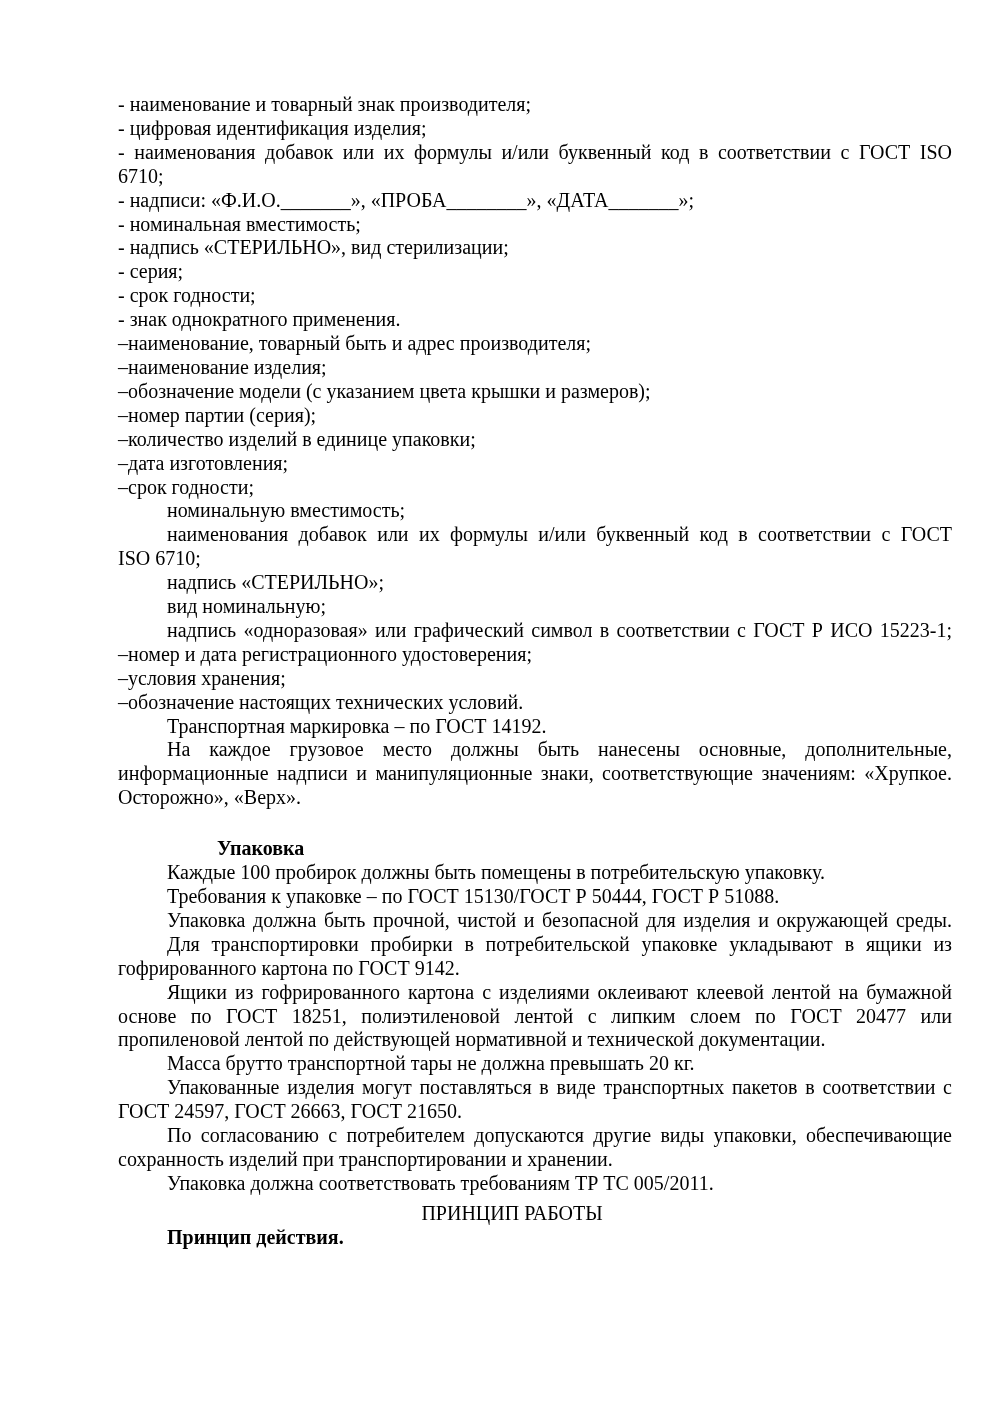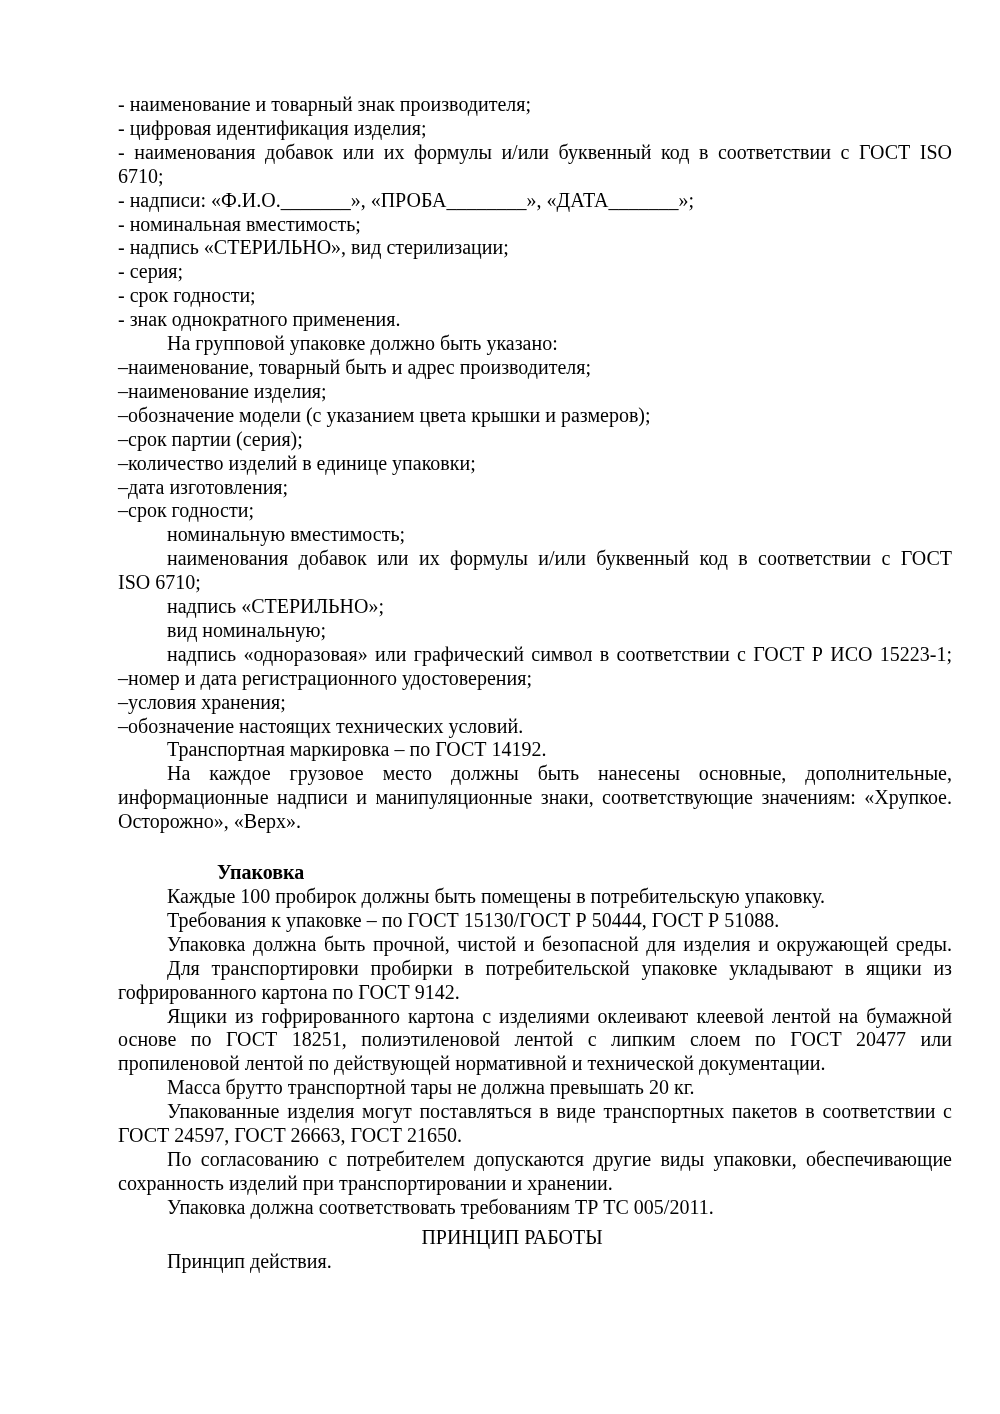--- a/index.html
+++ b/index.html
@@ -45,43 +45,42 @@
     margin-top: 27px;
   }
   
   .h-center {
     text-align: center;
     font-weight: 400;
     margin-top: 6px;
     transform: translateX(-23px);
   }
   .b {
-    font-weight: 400;
+    font-weight: 700;
   }
 </style>
 </head>
 <body>
 
 <div class="page">
   <div class="content" id="doc-content">
       <div class="line">- наименование и товарный знак производителя;</div>
       <div class="line">- цифровая идентификация изделия;</div>
       <div class="line j">- наименования добавок или их формулы и/или буквенный код в соответствии с ГОСТ ISO</div>
       <div class="line">6710;</div>
       <div class="line">- надписи: «Ф.И.О._______», «ПРОБА________», «ДАТА_______»;</div>
       <div class="line">- номинальная вместимость;</div>
       <div class="line">- надпись «СТЕРИЛЬНО», вид стерилизации;</div>
       <div class="line">- серия;</div>
       <div class="line">- срок годности;</div>
       <div class="line">- знак однократного применения.</div>
-      <div class="line ind">На групповой упаковке должно быть указано:</div>
       <div class="line">–наименование, товарный быть и адрес производителя;</div>
       <div class="line">–наименование изделия;</div>
       <div class="line">–обозначение модели (с указанием цвета крышки и размеров);</div>
-      <div class="line">–срок партии (серия);</div>
+      <div class="line">–номер партии (серия);</div>
       <div class="line">–количество изделий в единице упаковки;</div>
       <div class="line">–дата изготовления;</div>
       <div class="line">–срок годности;</div>
       <div class="line ind">номинальную вместимость;</div>
       <div class="line ind j">наименования добавок или их формулы и/или буквенный код в соответствии с ГОСТ</div>
       <div class="line">ISO 6710;</div>
       <div class="line ind">надпись «СТЕРИЛЬНО»;</div>
       <div class="line ind">вид номинальную;</div>
       <div class="line ind j">надпись «одноразовая» или графический символ в соответствии с ГОСТ Р ИСО 15223-1;</div>
       <div class="line">–номер и дата регистрационного удостоверения;</div>

